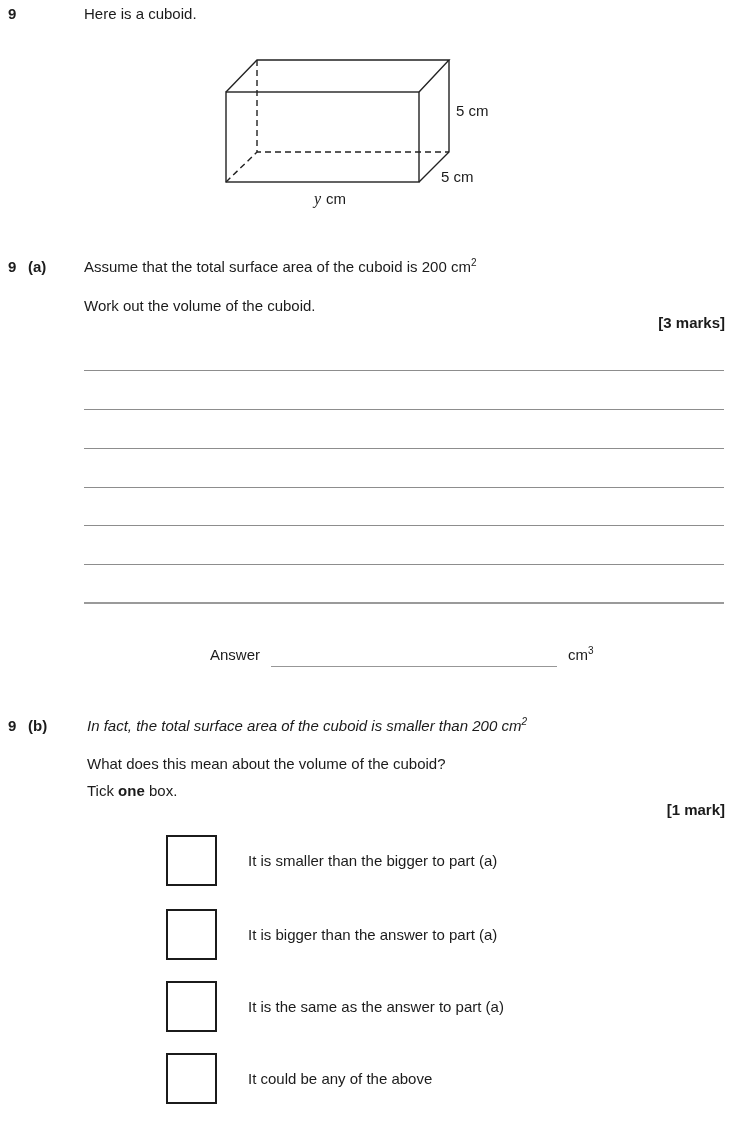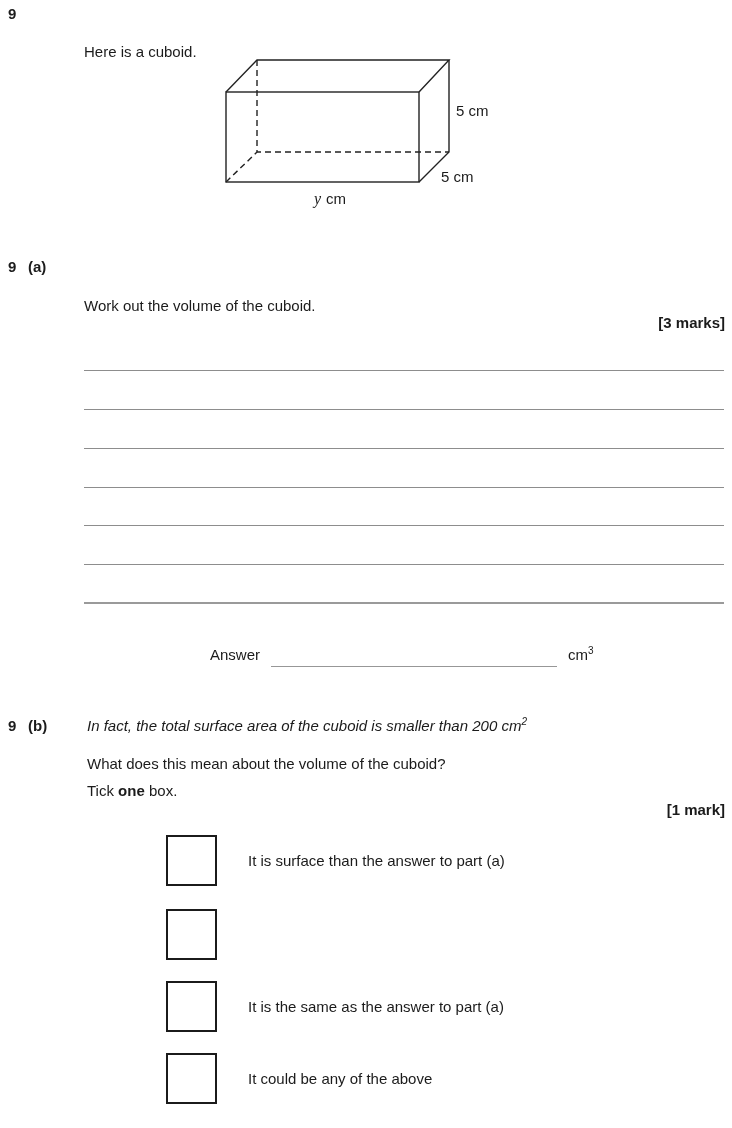--- a/index.html
+++ b/index.html
@@ -64,21 +64,21 @@
     font-style: italic;
     font-size: 16px;
   }
 </style>
 </head>
 <body>
 
 <div class="page">
 
   <div class="abs b" style="left:8px; top:5px;">9</div>
-  <div class="abs" style="left:84px; top:5px;margin-top:38px;">Here is a cuboid.</div>
+  <div class="abs" style="left:84px; top:5px;">Here is a cuboid.</div>
 
   <svg class="diagram" width="300" height="168" viewBox="210 48 300 168">
     <g stroke="#222222" stroke-width="1.4" fill="none">
 
       <rect x="226" y="92" width="193" height="90"></rect>
 
       <path d="M226,92 L257,60 L449,60 L419,92"></path>
 
       <path d="M449,60 L449,152 L419,182"></path>
 
@@ -86,20 +86,23 @@
       <path d="M226,182 L257,152" stroke-dasharray="6,4"></path>
     </g>
     <text x="456" y="116">5 cm</text>
     <text x="441" y="182">5 cm</text>
     <text class="var" x="314" y="204">y</text>
     <text x="326" y="204">cm</text>
   </svg>
 
   <div class="abs b" style="left:8px; top:258px;">9</div>
   <div class="abs b" style="left:28px; top:258px;">(a)</div>
+  <div class="abs" style="left:84px; top:258px;">
+    <span>Assume that the total surface area of the cuboid is 200 cm</span><sup>2</sup>
+  </div>
   <div class="abs" style="left:84px; top:297px;text-align:right;">Work out the volume of the cuboid.</div>
   <div class="marks" style="top:314px;">[3 marks]</div>
 
   <div class="abs">
     <div class="work-line" style="top:370px;"></div>
     <div class="work-line" style="top:409px;"></div>
     <div class="work-line" style="top:448px;"></div>
     <div class="work-line" style="top:487px;"></div>
     <div class="work-line" style="top:525px;"></div>
     <div class="work-line" style="top:564px;"></div>
@@ -117,23 +120,24 @@
   <div class="abs" style="left:87px; top:717px;font-style:italic;">
     <span>In fact, the total surface area of the cuboid is smaller than 200 cm</span><sup>2</sup>
   </div>
   <div class="abs" style="left:87px; top:755px;">What does this mean about the volume of the cuboid?</div>
   <div class="abs" style="left:87px; top:782px;">
     <span>Tick </span><span class="b">one</span><span> box.</span>
   </div>
   <div class="marks" style="top:801px;">[1 mark]</div>
 
   <div class="option-box" style="top:835px;"></div>
-  <div class="option-label" style="top:852px;">It is surface than the answer to part (a)</div>
+  <div class="option-label" style="top:852px;">It is smaller than the bigger to part (a)</div>
 
   <div class="option-box" style="top:909px;"></div>
+  <div class="option-label" style="top:926px;">It is bigger than the answer to part (a)</div>
 
   <div class="option-box" style="top:981px;"></div>
   <div class="option-label" style="top:998px;">It is the same as the answer to part (a)</div>
 
   <div class="option-box" style="top:1053px;"></div>
   <div class="option-label" style="top:1070px;text-align:center;">It could be any of the above</div>
 
 </div>
 
 </body></html>

